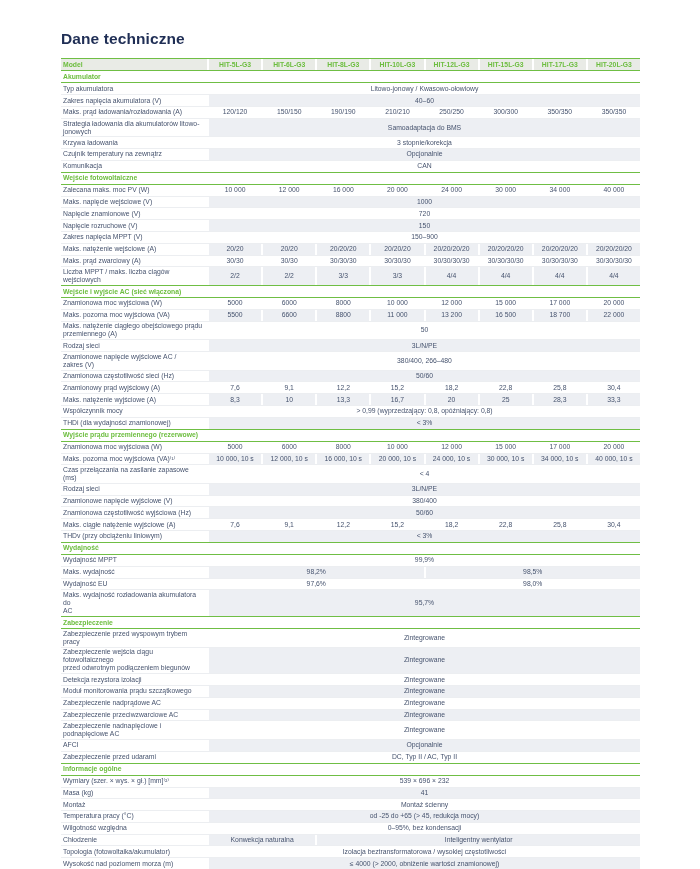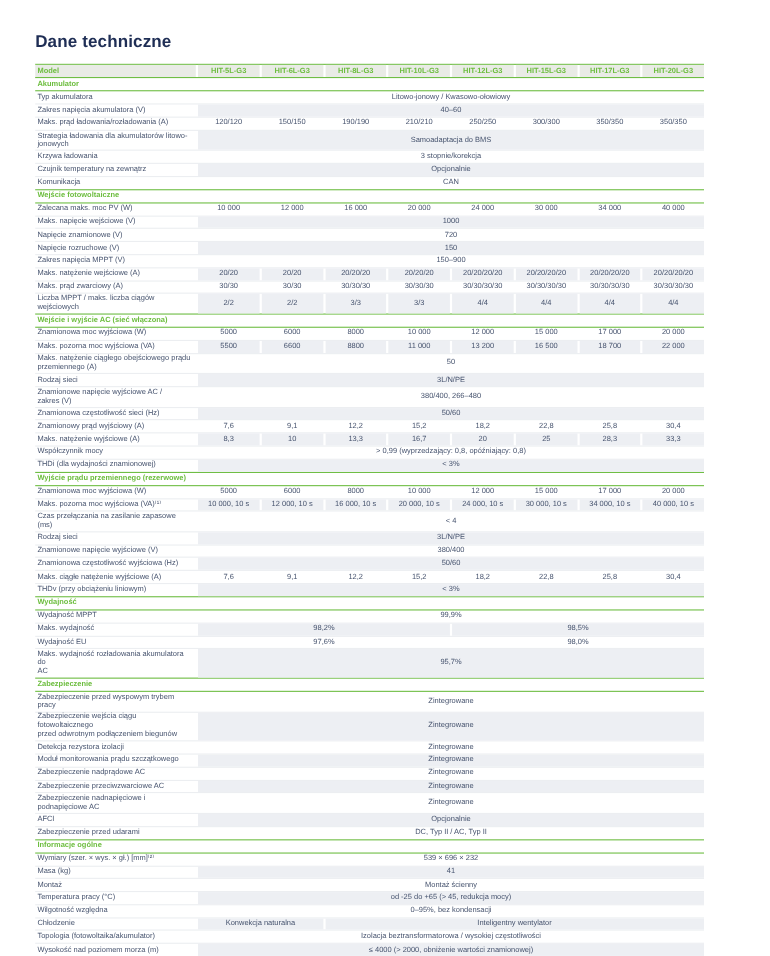--- a/index.html
+++ b/index.html
@@ -1,21 +1,21 @@
 <!DOCTYPE html>
 <html><head>
 <meta charset="utf-8">
 <style>
   html,body{margin:0;padding:0;}
   body{
     width:700px;height:869px;background:#ffffff;
     font-family:"Liberation Sans","DejaVu Sans",sans-serif;
     color:#46536e;position:relative;overflow:hidden;
   }
-  .wrap{padding:30px 60px 0 32px;}
+  .wrap{padding:30px 60px 0 61px;}
   .page-title{
     font-size:15.5px;font-weight:700;color:#1f2e55;
     margin:0 0 10px 0;letter-spacing:.1px;
   }
   #spec-table{border-bottom:1px solid #6fbe44;}
   .trow{
     display:grid;
     grid-template-columns:146px repeat(8,1fr);
     column-gap:2px;
   }

